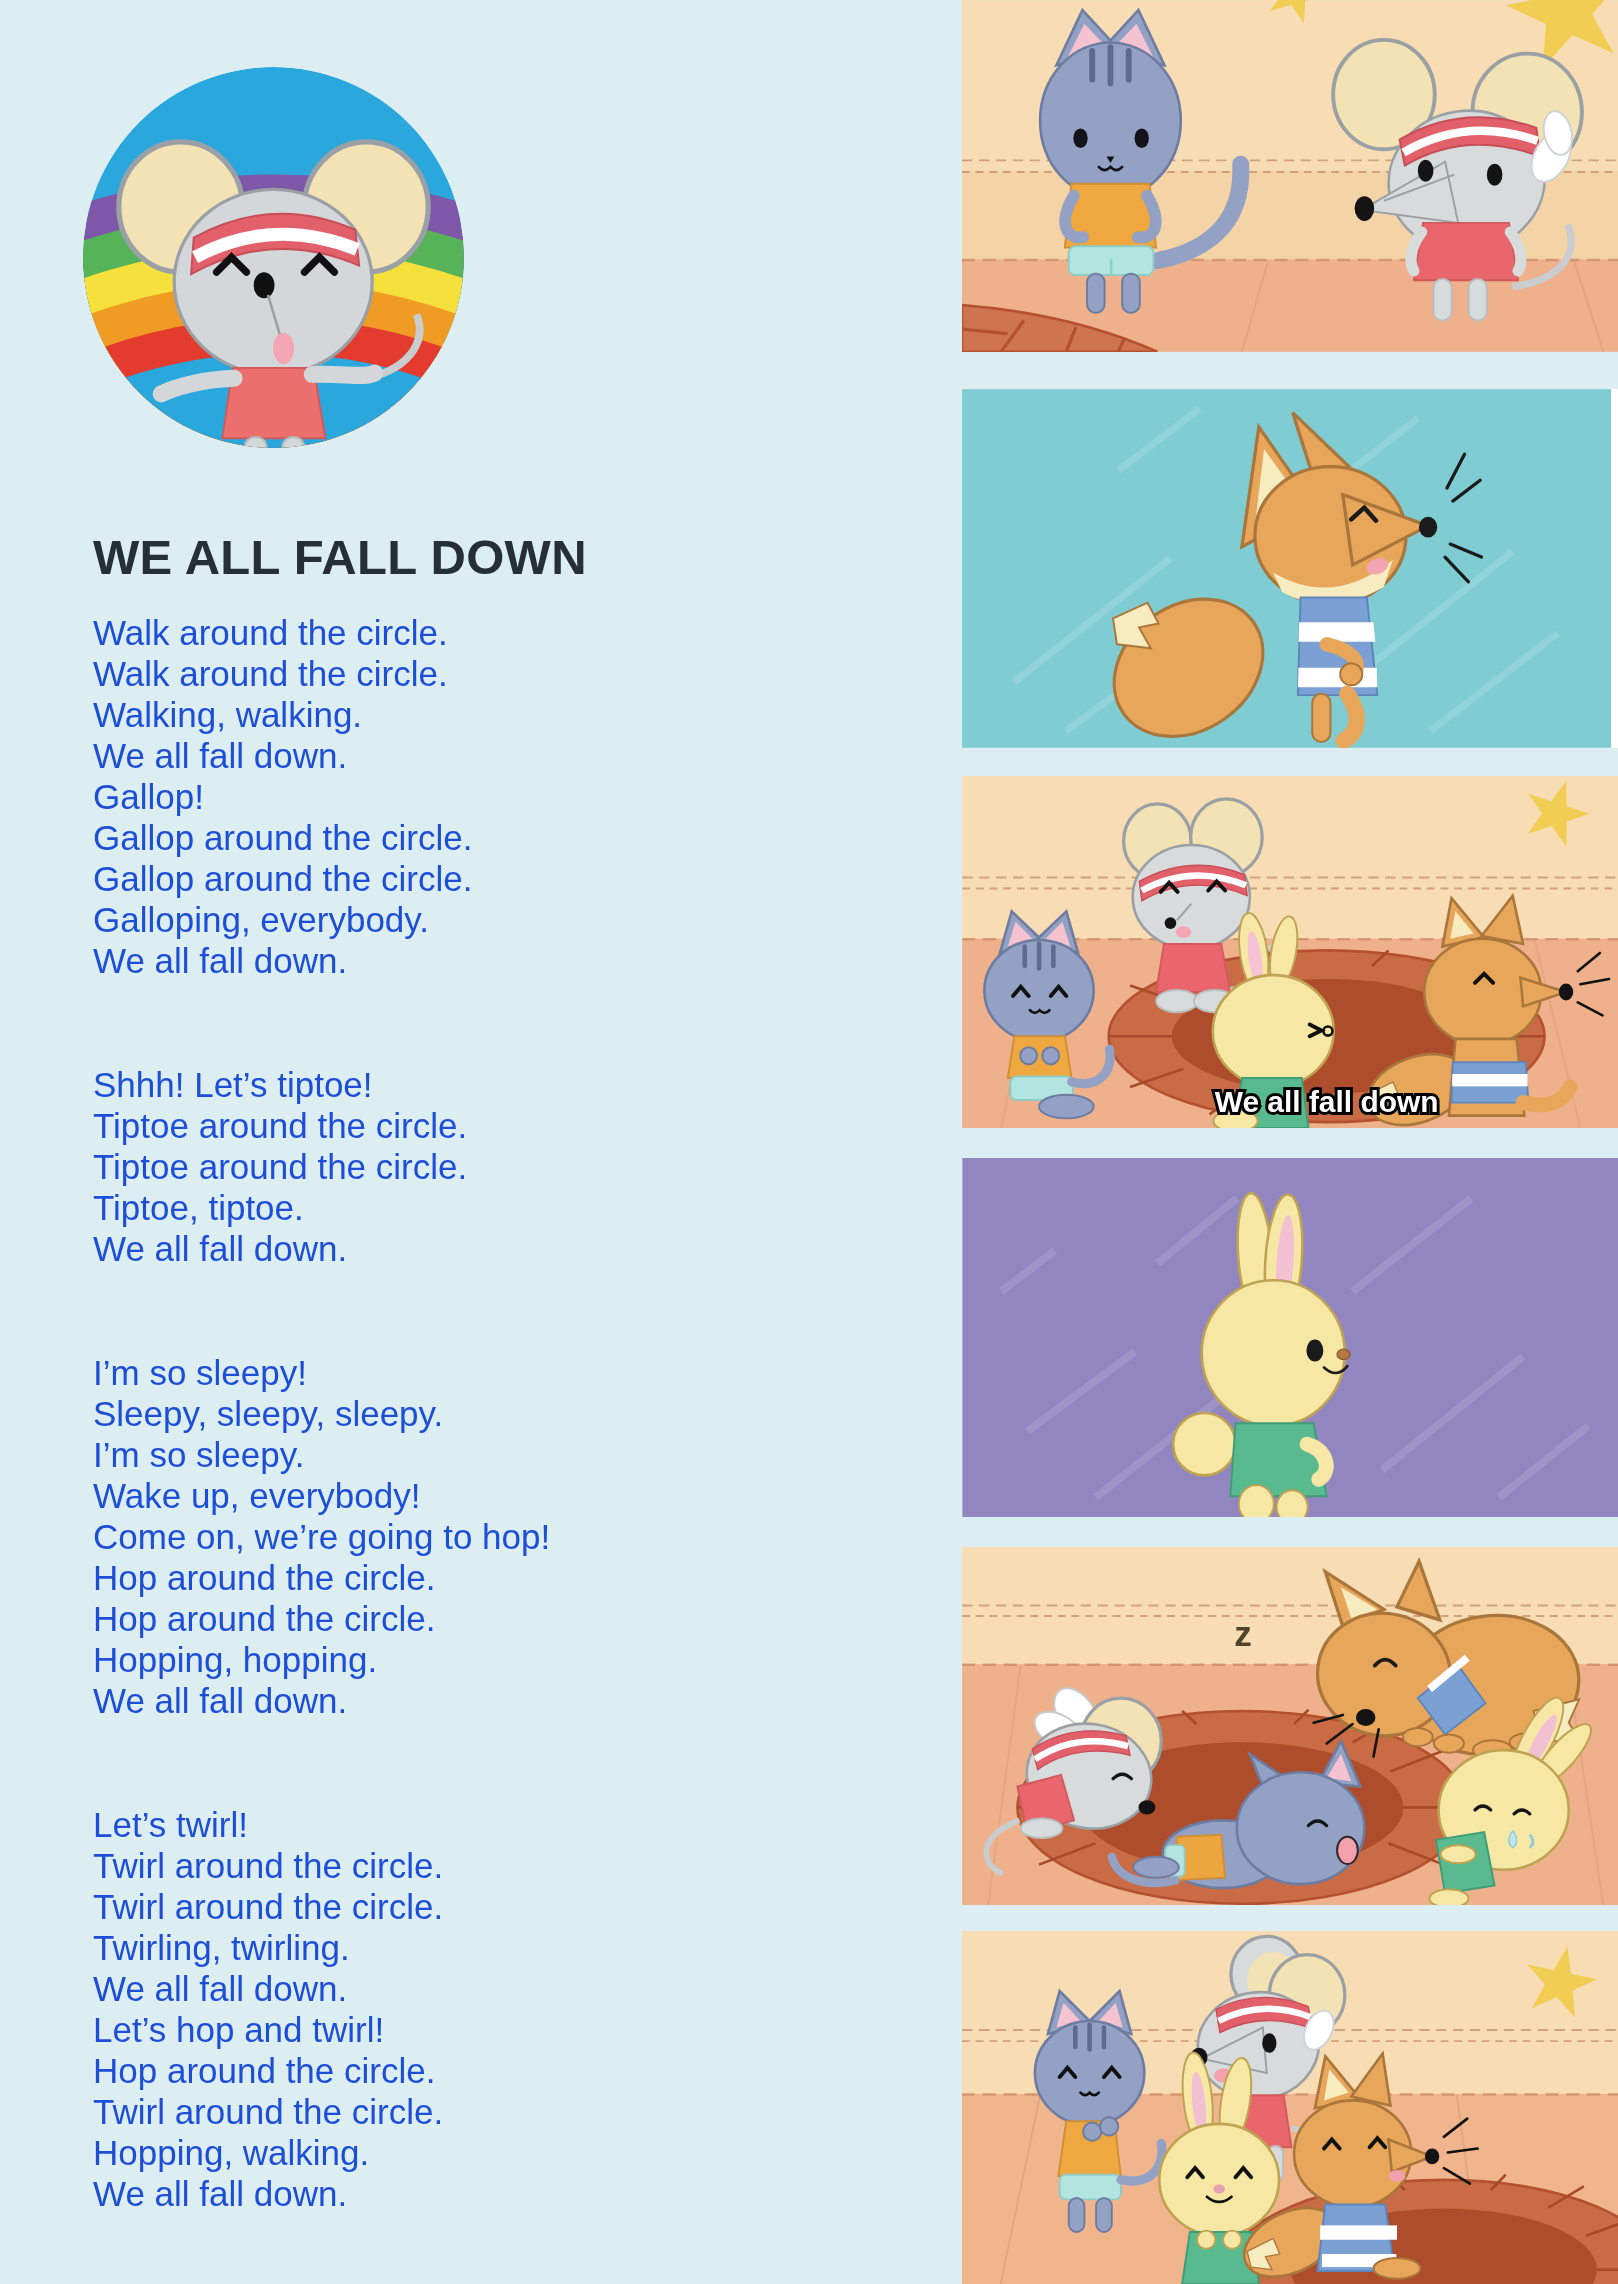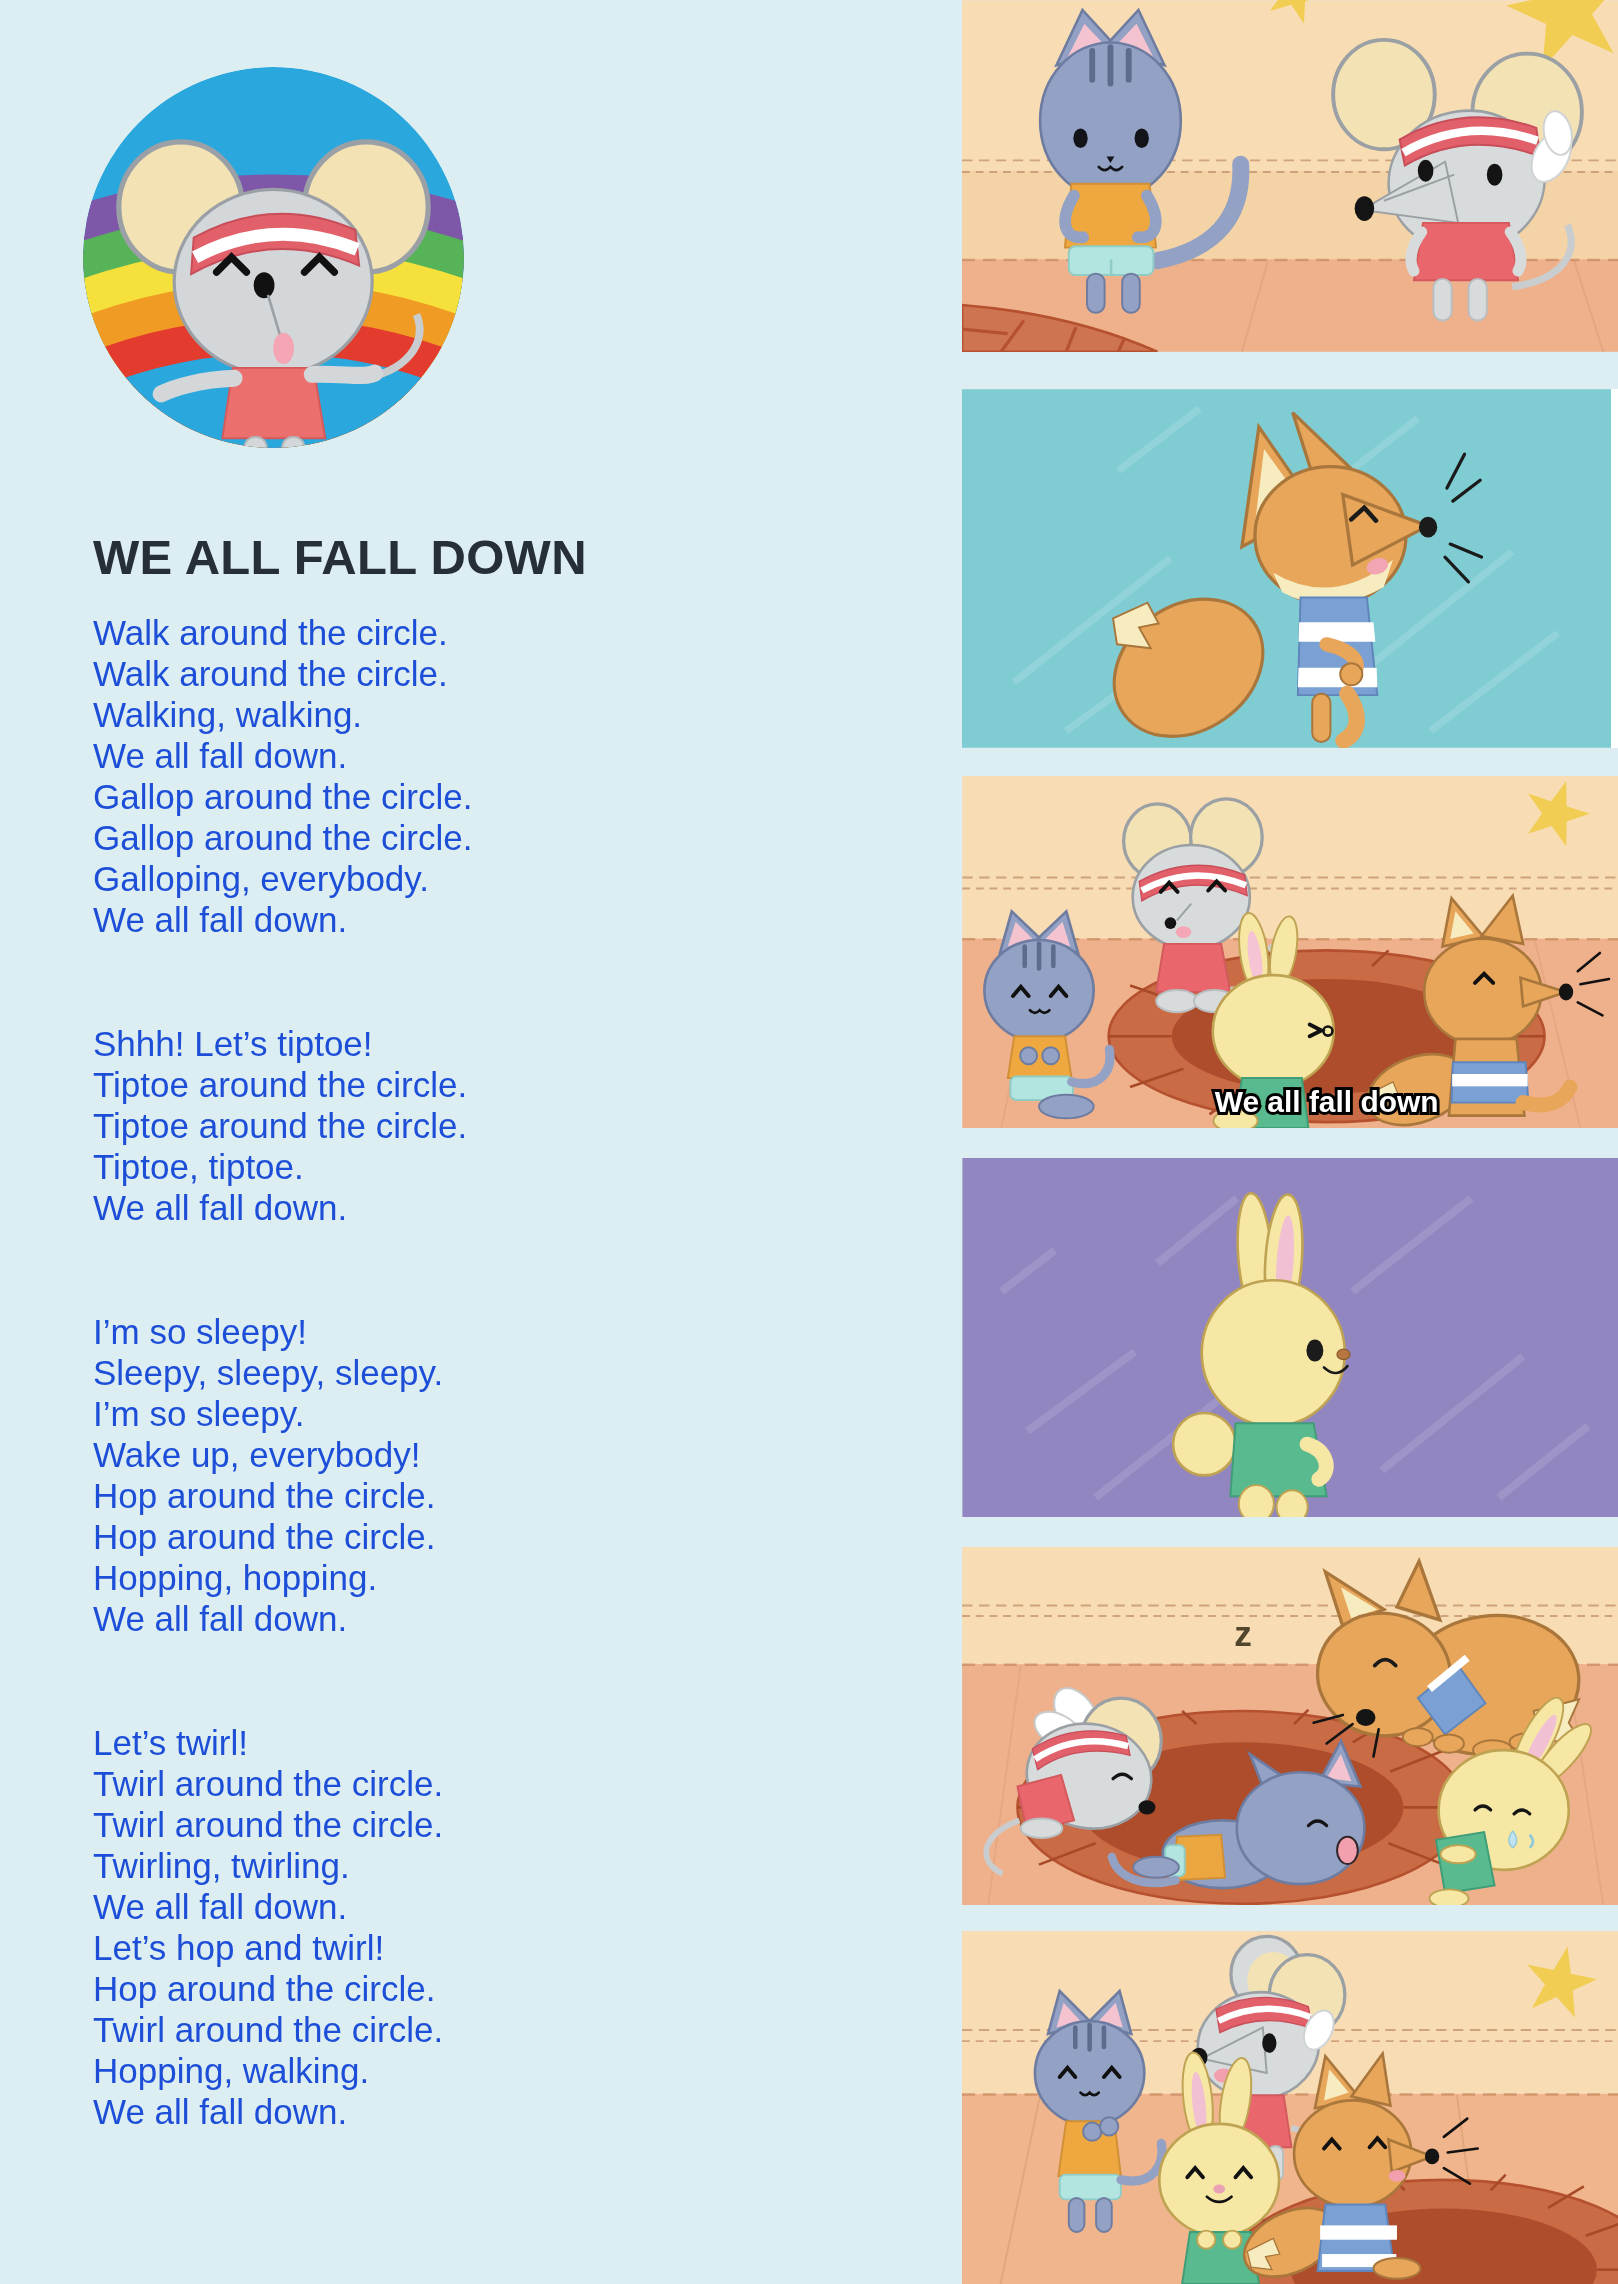--- a/index.html
+++ b/index.html
@@ -66,37 +66,39 @@
   </svg>
 </div>
 
 <div class="textcol">
   <h1 class="title">WE ALL FALL DOWN</h1>
   <div class="stanza">
     <p>Walk around the circle.</p>
     <p>Walk around the circle.</p>
     <p>Walking, walking.</p>
     <p>We all fall down.</p>
+    <p>Gallop!</p>
     <p>Gallop around the circle.</p>
     <p>Gallop around the circle.</p>
     <p>Galloping, everybody.</p>
     <p>We all fall down.</p>
   </div>
   <div class="stanza">
     <p>Shhh! Let’s tiptoe!</p>
     <p>Tiptoe around the circle.</p>
     <p>Tiptoe around the circle.</p>
     <p>Tiptoe, tiptoe.</p>
     <p>We all fall down.</p>
   </div>
   <div class="stanza">
     <p>I’m so sleepy!</p>
     <p>Sleepy, sleepy, sleepy.</p>
     <p>I’m so sleepy.</p>
     <p>Wake up, everybody!</p>
+    <p>Come on, we’re going to hop!</p>
     <p>Hop around the circle.</p>
     <p>Hop around the circle.</p>
     <p>Hopping, hopping.</p>
     <p>We all fall down.</p>
   </div>
   <div class="stanza">
     <p>Let’s twirl!</p>
     <p>Twirl around the circle.</p>
     <p>Twirl around the circle.</p>
     <p>Twirling, twirling.</p>

